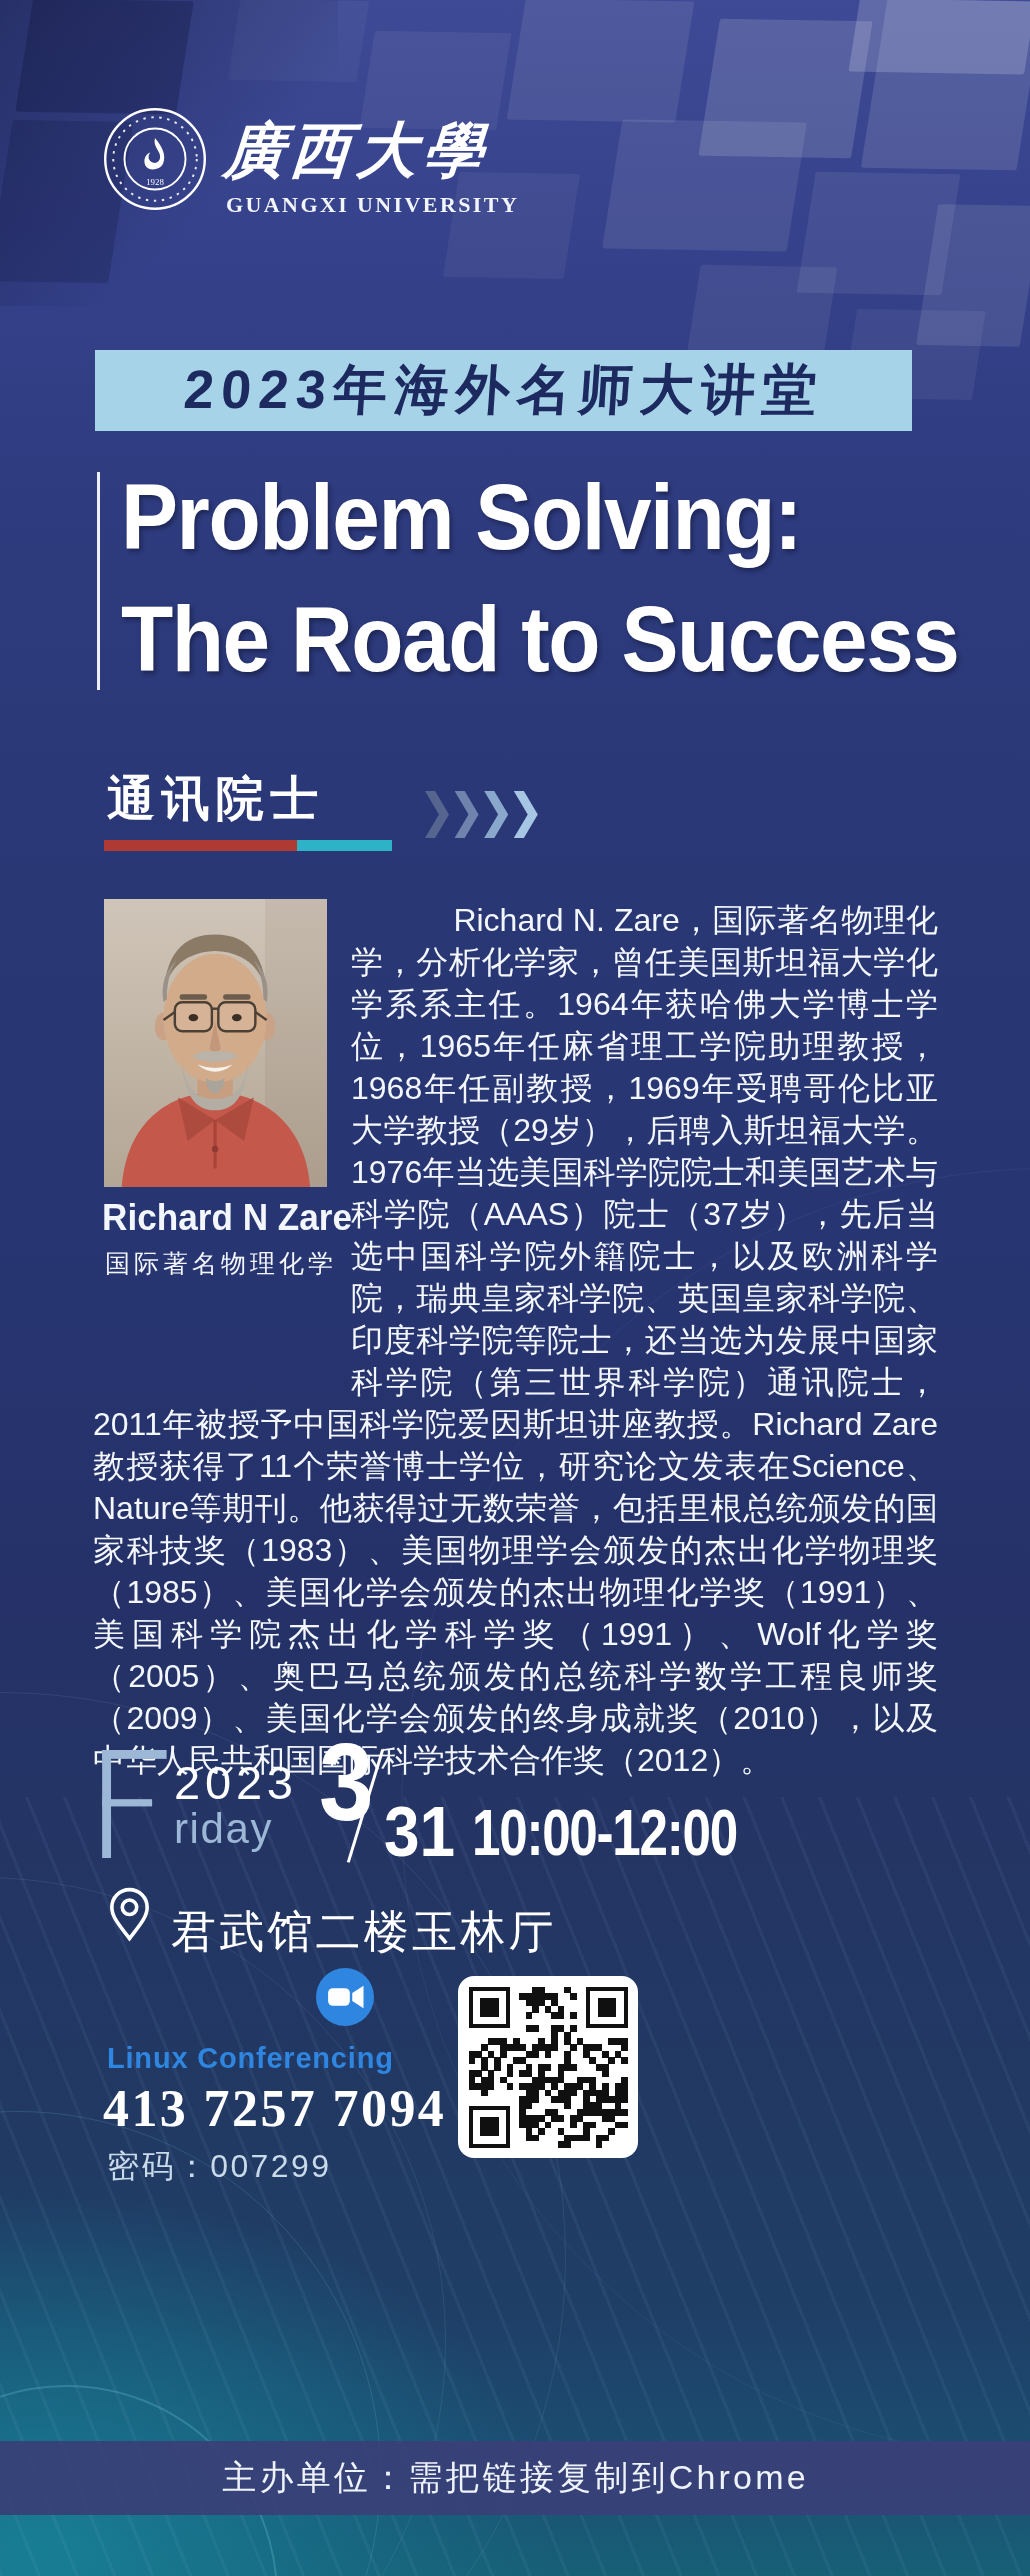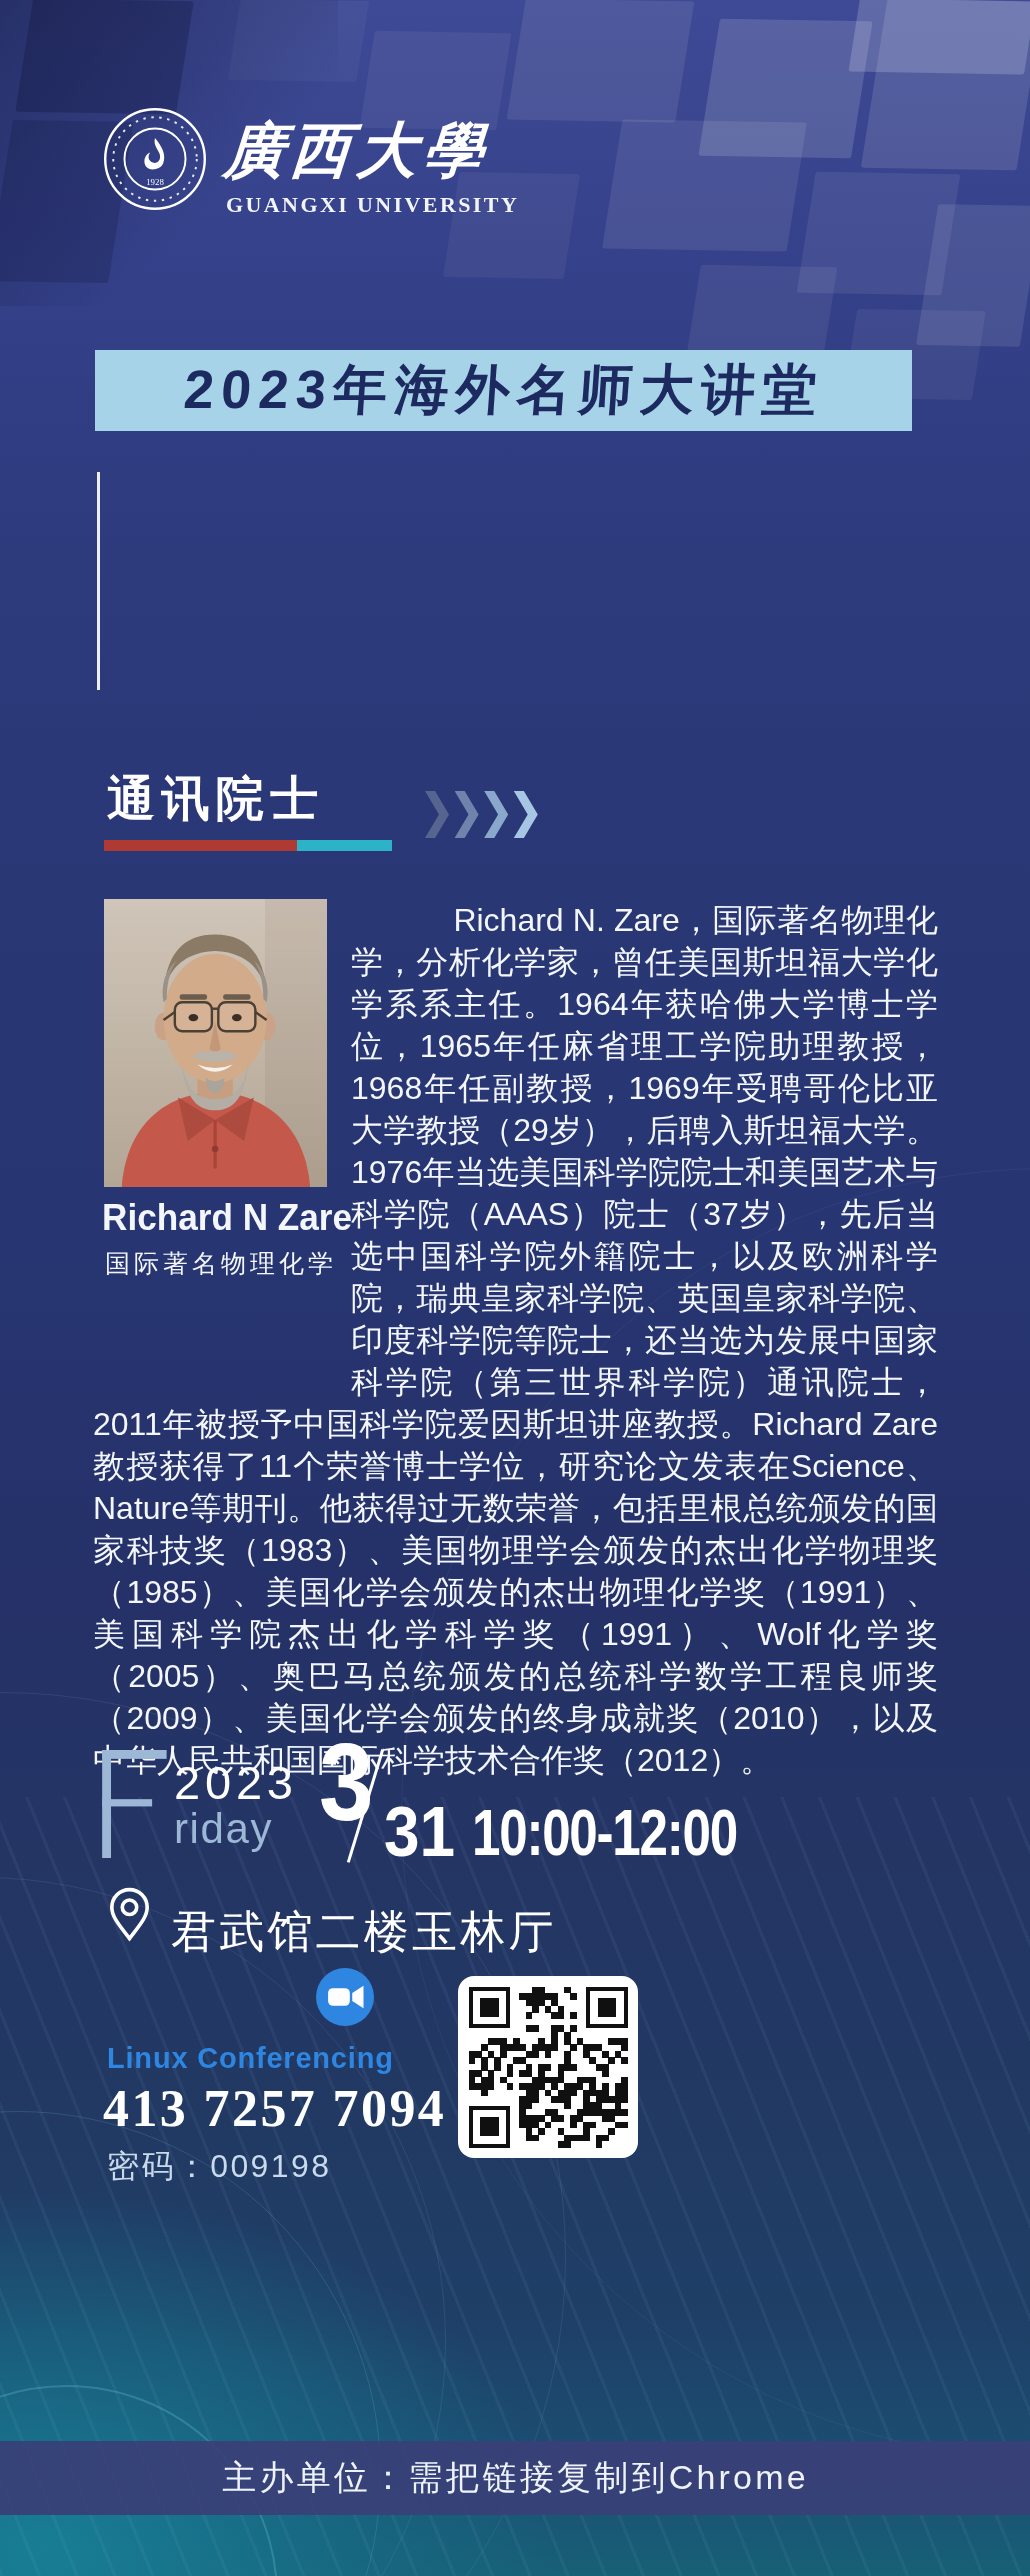--- a/index.html
+++ b/index.html
@@ -122,20 +122,24 @@
     <text x="66" y="98" text-anchor="middle" font-size="11" fill="#fff" font-family="Liberation Serif, serif">1928</text>
   </svg>
   <div class="abs logo-cn">廣西大學</div>
   <div class="abs logo-en">GUANGXI UNIVERSITY</div>
 
   <div class="abs banner">
     <span class="banner-text">2023年海外名师大讲堂</span>
   </div>
 
   <div class="abs hero-rule"></div>
+  <div class="abs hero">
+    <div class="hero-line">Problem Solving:</div>
+    <div class="hero-line">The Road to Success</div>
+  </div>
 
   <div class="abs spk-heading">通讯院士</div>
   <div class="abs bar-red"></div>
   <div class="abs bar-cyan"></div>
   <div class="abs chevrons">
     <div class="chev chev1"></div>
       <div class="chev chev2"></div>
       <div class="chev chev3"></div>
       <div class="chev chev4"></div>
   </div>
@@ -202,21 +206,21 @@
   <div class="abs loc-text">君武馆二楼玉林厅</div>
 
   <div class="abs zoom-badge">
     <svg viewBox="0 0 72 72" width="58" height="58">
       <rect x="15" y="25" width="27" height="22" rx="6" fill="#fff"></rect>
       <path d="M45,31 L59,22 L59,50 L45,41 Z" fill="#fff"></path>
     </svg>
   </div>
   <div class="abs zoom-tag">Linux Conferencing</div>
   <div class="abs meet-id">413 7257 7094</div>
-  <div class="abs pwd"><span>密码：</span><span>009198</span></div>
+  <div class="abs pwd"><span>密码：</span><span>007299</span></div>
 
   <div class="abs qr">
     <div class="qr-inner" id="qr-inner">
       <div class="qr-finder qf-tl">
           <i></i>
         </div>
       <div class="qr-finder qf-tr">
           <i></i>
         </div>
       <div class="qr-finder qf-bl">

